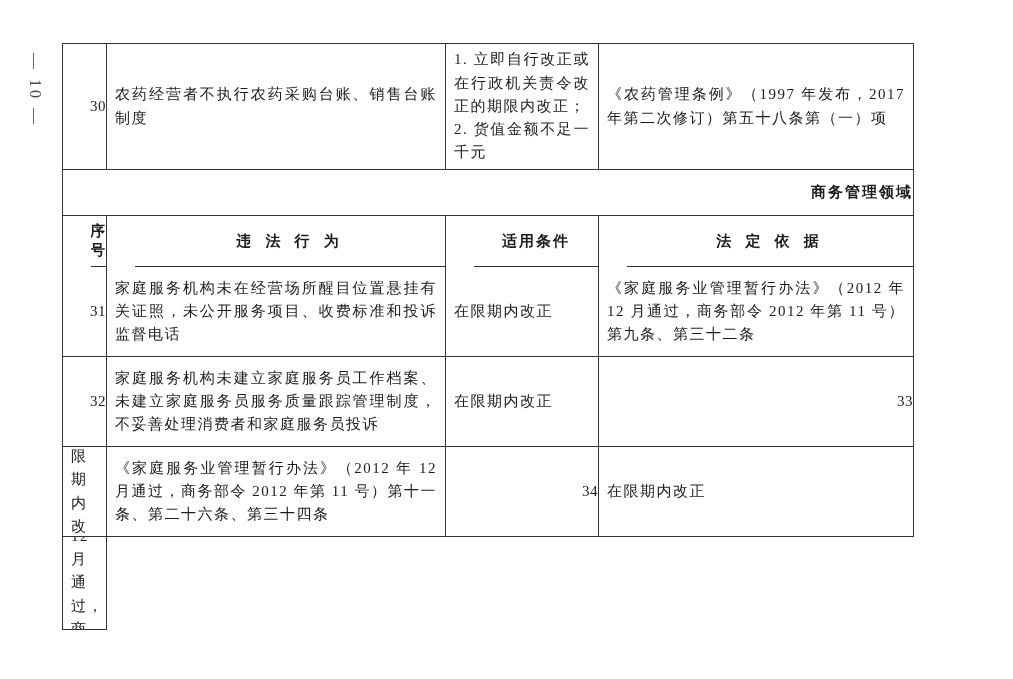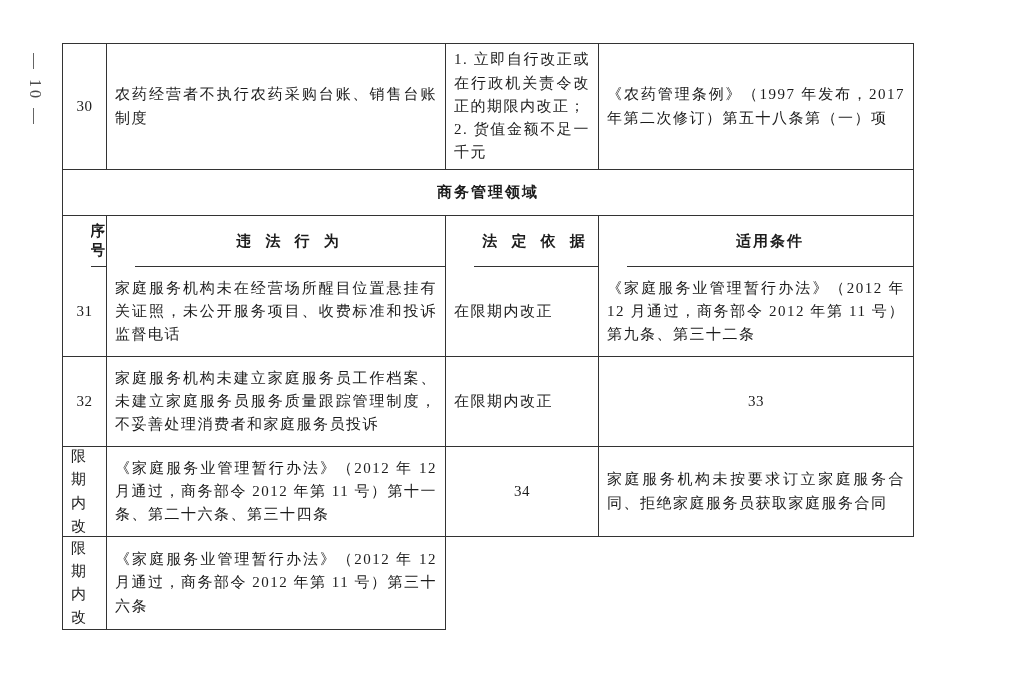--- a/index.html
+++ b/index.html
@@ -42,37 +42,37 @@
     border-bottom: 1px solid #333;
     box-sizing: border-box;
     display: flex;
     align-items: center;
     overflow: hidden;
   }
   .cell .inner {
     width: 100%;
   }
   .num {
-    justify-content: center;
+    justify-content: flex-end;
     letter-spacing: 0.5px;
   }
   .txt {
     padding: 3px 8px;
   }
   .txt .inner {
     text-align: justify;
     letter-spacing: 1.5px;
     line-height: 1.55;
   }
   .prelines .inner {
     white-space: pre-line;
   }
   .section {
     grid-column: 1 / 5;
-    justify-content: center;
+    justify-content: flex-end;
     font-family: Liberation Serif, serif;
     font-weight: bold;
     letter-spacing: 2px;
   }
   .hdr {
     justify-content: center;
     font-family: "Liberation Sans", "DejaVu Sans", sans-serif;
     font-weight: bold;
     letter-spacing: 2px;
     text-align: left;
@@ -104,22 +104,22 @@
     <div class="cell txt">
       <div class="inner">《农药管理条例》（1997 年发布，2017 年第二次修订）第五十八条第（一）项</div>
     </div>
 
     <div class="cell section">
       <span>商务管理领域</span>
     </div>
 
     <div class="cell hdr">序号</div>
     <div class="cell hdr wide">违 法 行 为</div>
+    <div class="cell hdr">适用条件</div>
     <div class="cell hdr wide">法 定 依 据</div>
-    <div class="cell hdr">适用条件</div>
 
     <div class="cell num">
       <span>31</span>
     </div>
     <div class="cell txt">
       <div class="inner">家庭服务机构未在经营场所醒目位置悬挂有关证照，未公开服务项目、收费标准和投诉监督电话</div>
     </div>
     <div class="cell txt">
       <div class="inner">在限期内改正</div>
     </div>
@@ -144,23 +144,20 @@
       <div class="inner">在限期内改正</div>
     </div>
     <div class="cell txt">
       <div class="inner">《家庭服务业管理暂行办法》（2012 年 12 月通过，商务部令 2012 年第 11 号）第十一条、第二十六条、第三十四条</div>
     </div>
 
     <div class="cell num">
       <span>34</span>
     </div>
     <div class="cell txt">
-      <div class="inner">家庭服务机构未按要求订立家庭服务合同、拒绝家庭服务员获取家庭服务合同</div>
-    </div>
-    <div class="cell txt">
       <div class="inner">在限期内改正</div>
     </div>
     <div class="cell txt">
       <div class="inner">《家庭服务业管理暂行办法》（2012 年 12 月通过，商务部令 2012 年第 11 号）第三十六条</div>
     </div>
 
   </div>
 </div>
 
 </body></html>

